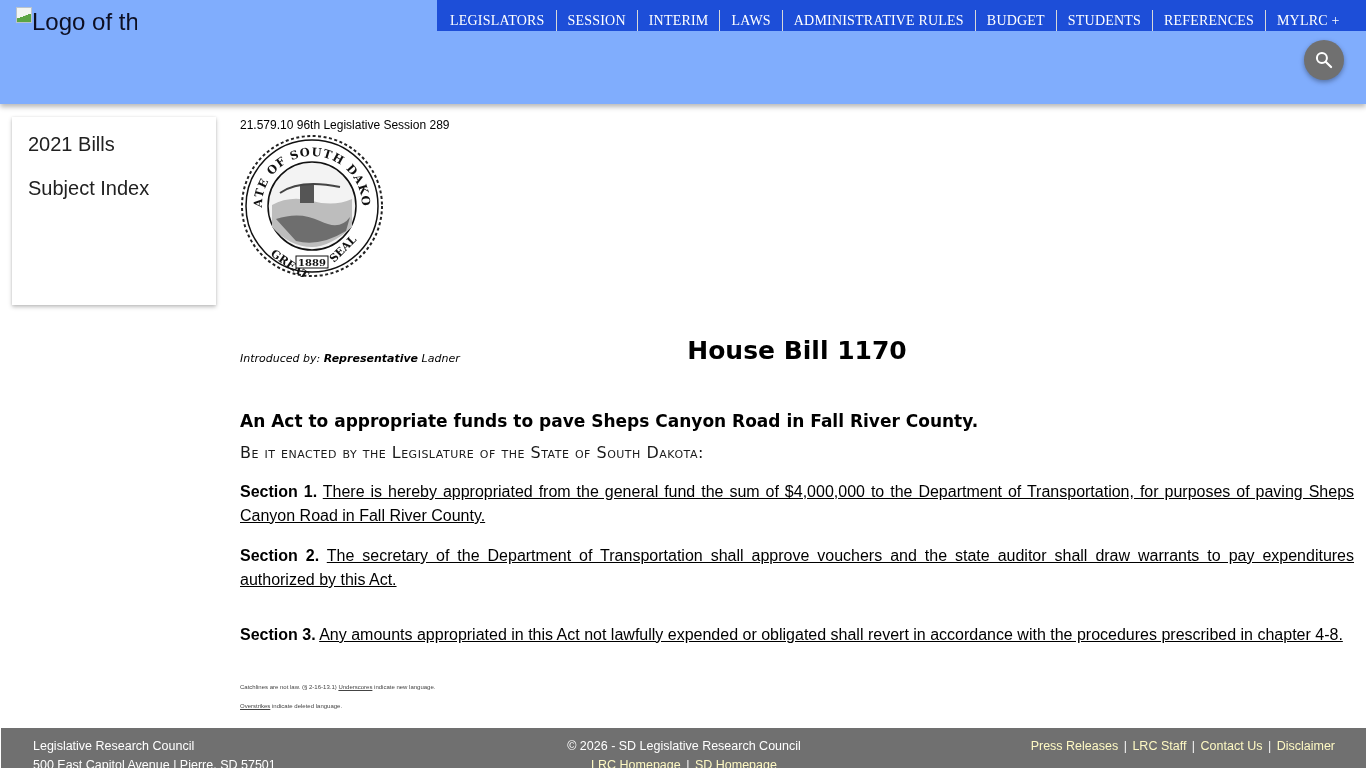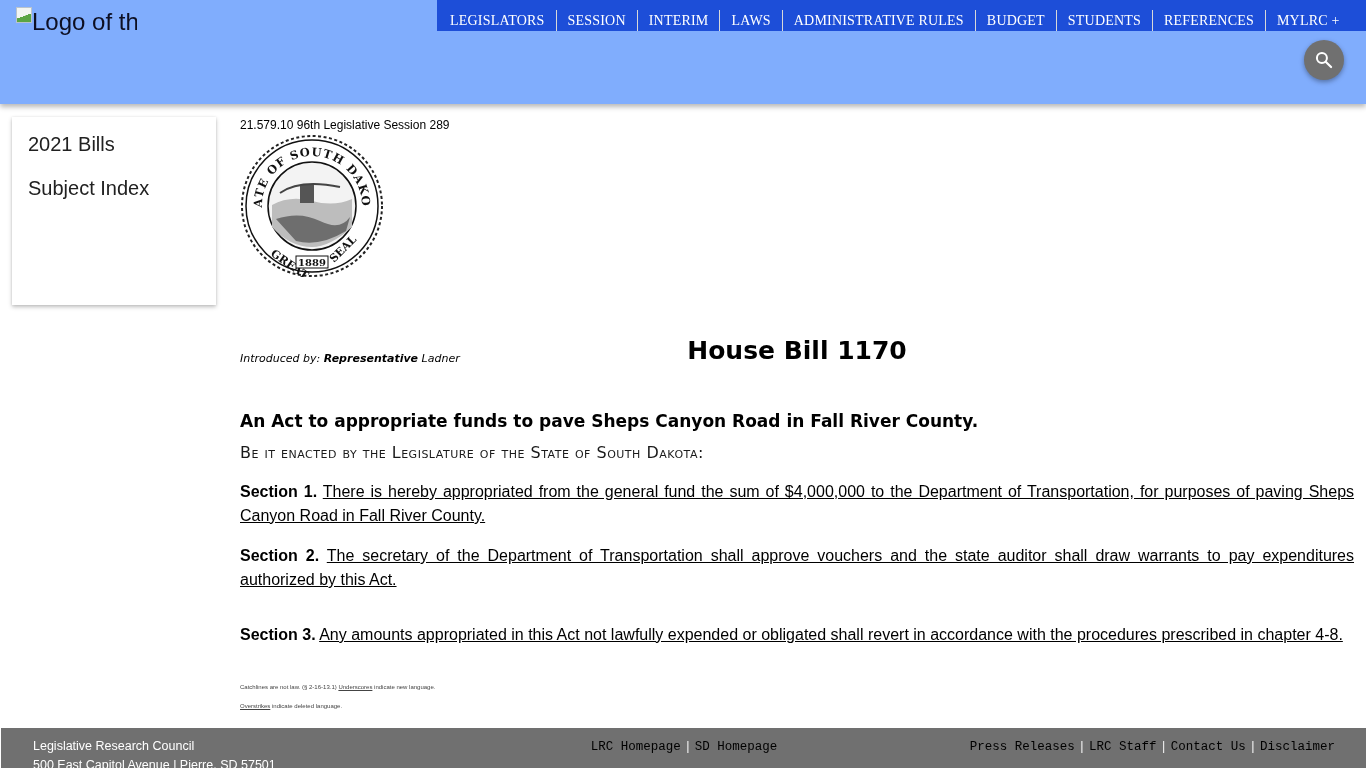--- a/index.html
+++ b/index.html
@@ -103,21 +103,21 @@
   .fn2 { top: 585px; }
 
   
   .footer {
     position: absolute; left: 1px; top: 728px; width: 1366px; height: 40px;
     background: #707070; color: #ffffff; font-size: 12.5px;
   }
   .footer .f-left { position: absolute; left: 32px; top: 9px; line-height: 19px; }
   .footer .f-center { position: absolute; left: 0; width: 1366px; top: 9px; text-align: center; line-height: 19px; }
   .footer .f-right { position: absolute; right: 32px; top: 9px; line-height: 19px; }
-  .footer .f-link { cursor: pointer; color: #000000; font-family: Liberation Mono, monospace; }
+  .footer .f-link { cursor: pointer; color: #fef9c3; }
   .footer .sep { color: #f3f3f3; padding: 0 2px; }
 </style>
 </head>
 <body>
 
 <div class="header">
   <div class="logo">
     <span class="broken-img"></span>
     <span class="alt">Logo of the South Dakota Legislature</span>
   </div>
@@ -207,20 +207,21 @@
     <span>indicate deleted language.</span>
   </div>
 </main>
 
 <footer class="footer">
   <div class="f-left">
     <div>Legislative Research Council</div>
     <div>500 East Capitol Avenue | Pierre, SD 57501</div>
   </div>
   <div class="f-center">
+    <div>© 2026 - SD Legislative Research Council</div>
     <div>
       <span class="f-link">LRC Homepage</span>
       <span class="sep">|</span>
       <span class="f-link">SD Homepage</span>
     </div>
   </div>
   <div class="f-right">
     <span class="f-link">Press Releases</span>
     <span class="sep">|</span>
     <span class="f-link">LRC Staff</span>

